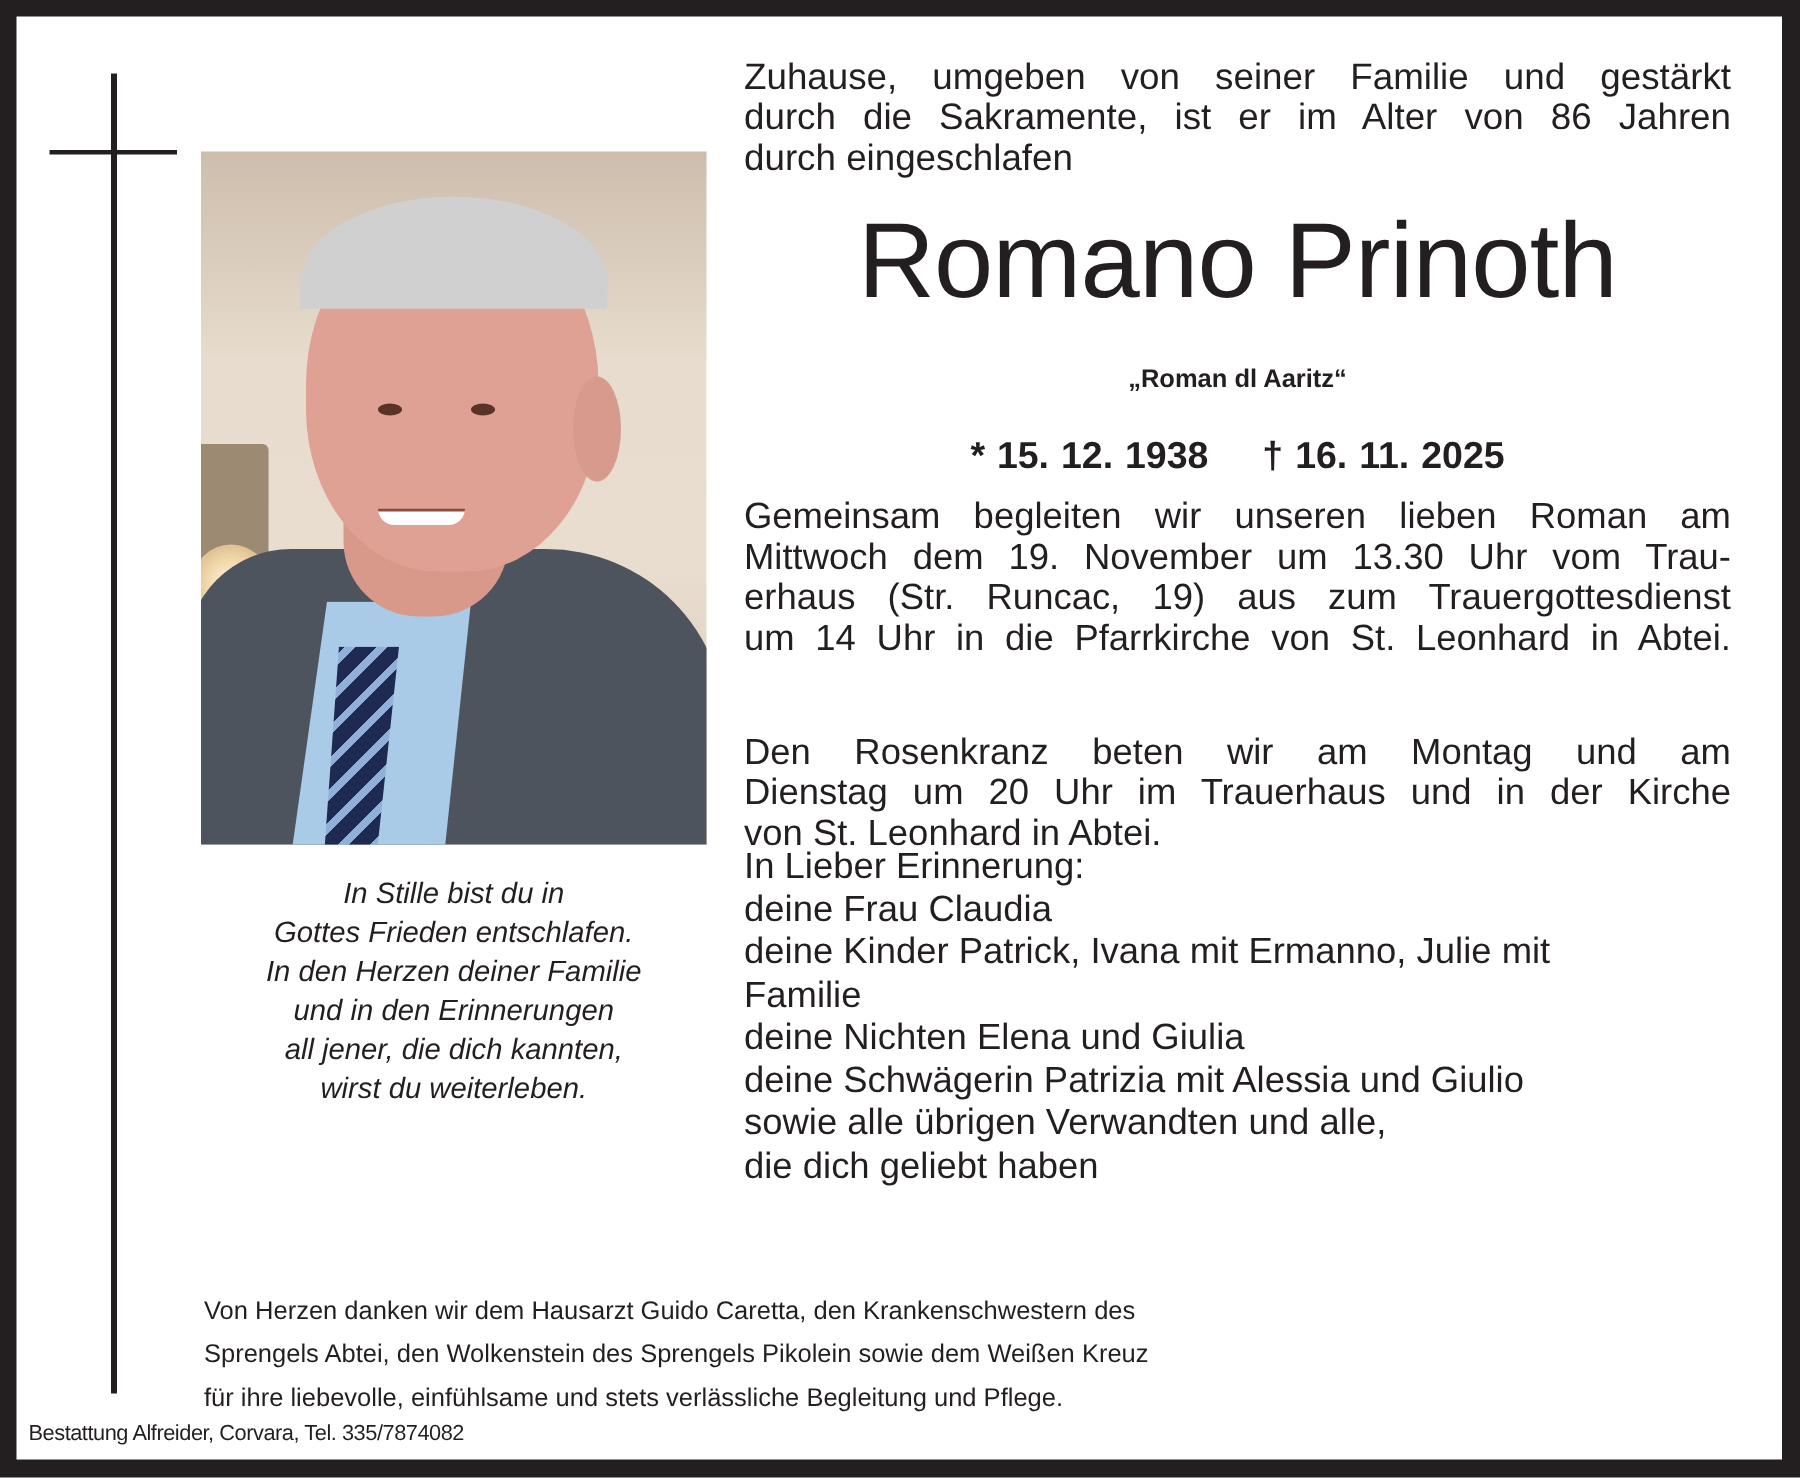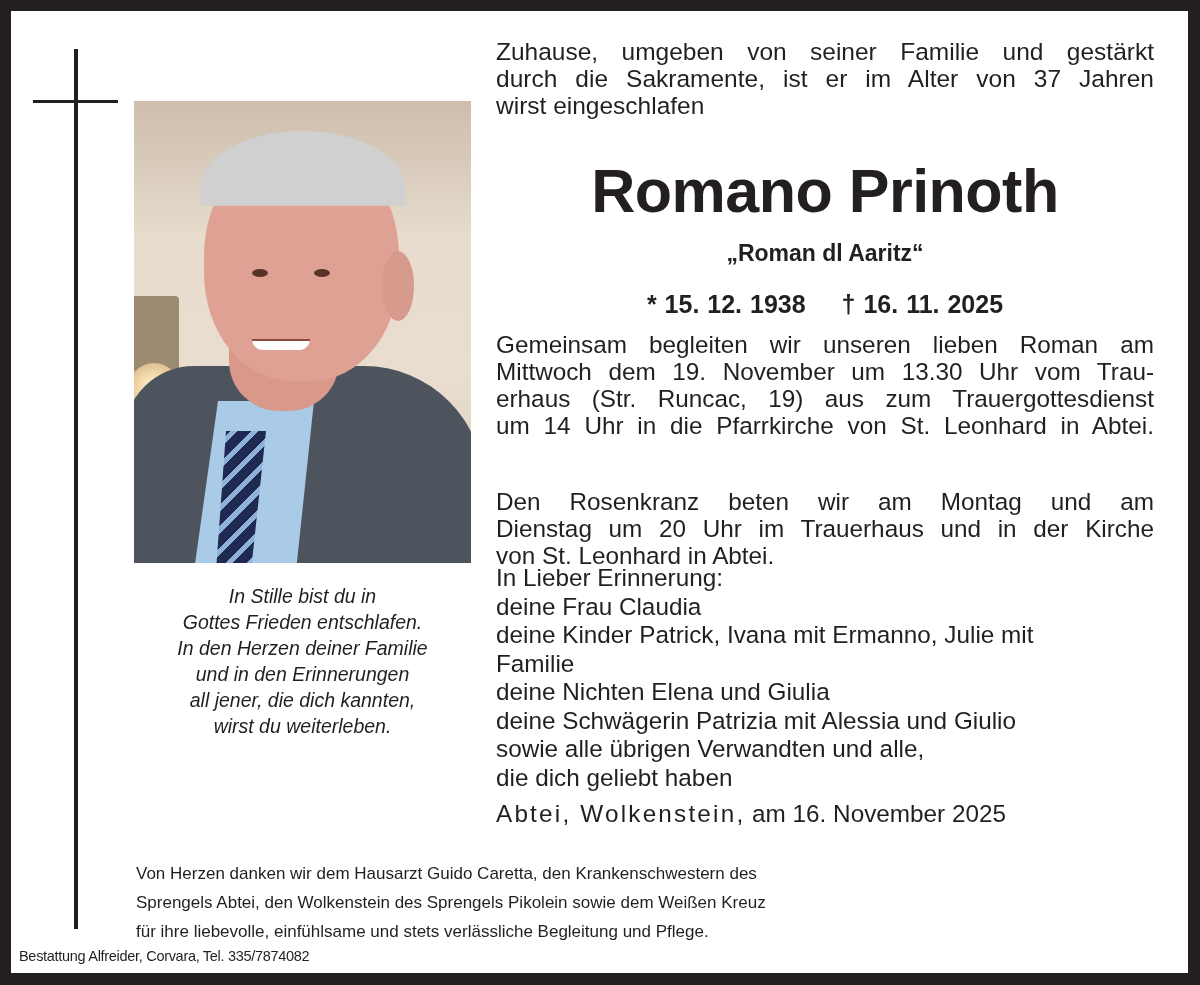--- a/index.html
+++ b/index.html
@@ -27,23 +27,23 @@
                  border-radius:50% 50% 20% 20%; clip-path:inset(0 0 35% 0); }
   .photo .eye { position:absolute; top:168px; width:16px; height:8px; background:#5a3328; border-radius:50%; }
   .photo .mouth { position:absolute; left:118px; top:238px; width:58px; height:9px; background:#fff; border-radius:0 0 30px 30px; border-top:2px solid #8a4a42; }
 
   .verse { position:absolute; left:123px; top:572px; width:337px; text-align:center; font-style:italic;
            font-size:19.5px; line-height:26px; }
   .verse div { white-space:nowrap; }
 
   .right { position:absolute; left:496px; width:658px; }
   .intro { top:27px; font-size:24.5px; line-height:27px; text-align:justify; text-align-last:left; }
-  .name { position:absolute; left:496px; top:144px; width:658px; text-align:center; font-weight:bold;
-          font-size:61px; line-height:72px; letter-spacing:-0.5px; }
-  .nick { position:absolute; left:496px; top:227px; width:658px; text-align:center; font-weight:bold; font-size:23px; line-height:30px; }
+  .name { position:absolute; left:496px; top:128px; width:658px; text-align:center; font-weight:normal;
+          font-size:71px; line-height:72px; letter-spacing:-0.5px; }
+  .nick { position:absolute; left:496px; top:227px; width:658px; text-align:center; font-weight:bold; font-size:17px; line-height:30px; }
   .dates { position:absolute; left:496px; top:277px; width:658px; text-align:center; font-weight:bold; font-size:25px; line-height:32px; word-spacing:1px; }
   .dates span { margin:0 14px; }
   .p1 { top:320px; font-size:24.3px; line-height:27px; text-align:justify; }
   .p2 { top:449px; font-size:24.3px; line-height:27px; text-align:justify; }
   .p1 .line, .p2 .line { display:block; text-align:justify; text-align-last:justify; white-space:nowrap; }
   .p1 .line.last, .p2 .line.last { text-align-last:left; }
   .memory { top:553px; font-size:24.3px; line-height:28.5px; }
   .memory b { font-weight:normal; }
   .place { top:788px; font-size:24.3px; line-height:30px; }
   .place .sp { letter-spacing:2.2px; }
@@ -78,22 +78,22 @@
     <div>In Stille bist du in</div>
     <div>Gottes Frieden entschlafen.</div>
     <div>In den Herzen deiner Familie</div>
     <div>und in den Erinnerungen</div>
     <div>all jener, die dich kannten,</div>
     <div>wirst du weiterleben.</div>
   </div>
 
   <div class="right intro" style="position:absolute;left:485px;">
     <div class="line" style="text-align-last:justify;white-space:nowrap">Zuhause, umgeben von seiner Familie und gestärkt</div>
-    <div class="line" style="text-align-last:justify;white-space:nowrap">durch die Sakramente, ist er im Alter von 37 Jahren</div>
-    <div class="line">wirst eingeschlafen</div>
+    <div class="line" style="text-align-last:justify;white-space:nowrap">durch die Sakramente, ist er im Alter von 86 Jahren</div>
+    <div class="line">durch eingeschlafen</div>
   </div>
 
   <div class="name" style="left:485px">Romano Prinoth</div>
   <div class="nick" style="left:485px">„Roman dl Aaritz“</div>
   <div class="dates" style="left:485px">
     <span>* 15. 12. 1938</span>
     <span>† 16. 11. 2025</span>
   </div>
 
   <div class="right p1" style="position:absolute;left:485px;">
@@ -113,23 +113,20 @@
     <div>In Lieber Erinnerung:</div>
     <div><span>deine Frau </span><b>Claudia</b></div>
     <div><span>deine Kinder </span><b>Patrick, Ivana</b><span> mit </span><b>Ermanno, Julie</b><span> mit</span></div>
     <div>Familie</div>
     <div><span>deine Nichten </span><b>Elena</b><span> und </span><b>Giulia</b></div>
     <div><span>deine Schwägerin </span><b>Patrizia</b><span> mit </span><b>Alessia</b><span> und </span><b>Giulio</b></div>
     <div>sowie alle übrigen Verwandten und alle,</div>
     <div>die dich geliebt haben</div>
   </div>
 
-  <div class="right place" style="position:absolute;left:485px;">
-    <span class="sp">Abtei, Wolkenstein,</span><span> am 16. November 2025</span>
-  </div>
 
   <div class="thanks" style="left:125px">
     <div>Von Herzen danken wir dem Hausarzt Guido Caretta, den Krankenschwestern des</div>
     <div>Sprengels Abtei, den Wolkenstein des Sprengels Pikolein sowie dem Weißen Kreuz</div>
     <div>für ihre liebevolle, einfühlsame und stets verlässliche Begleitung und Pflege.</div>
   </div>
 
   <div class="footer">Bestattung Alfreider, Corvara, Tel. 335/7874082</div>
 </div>
 

